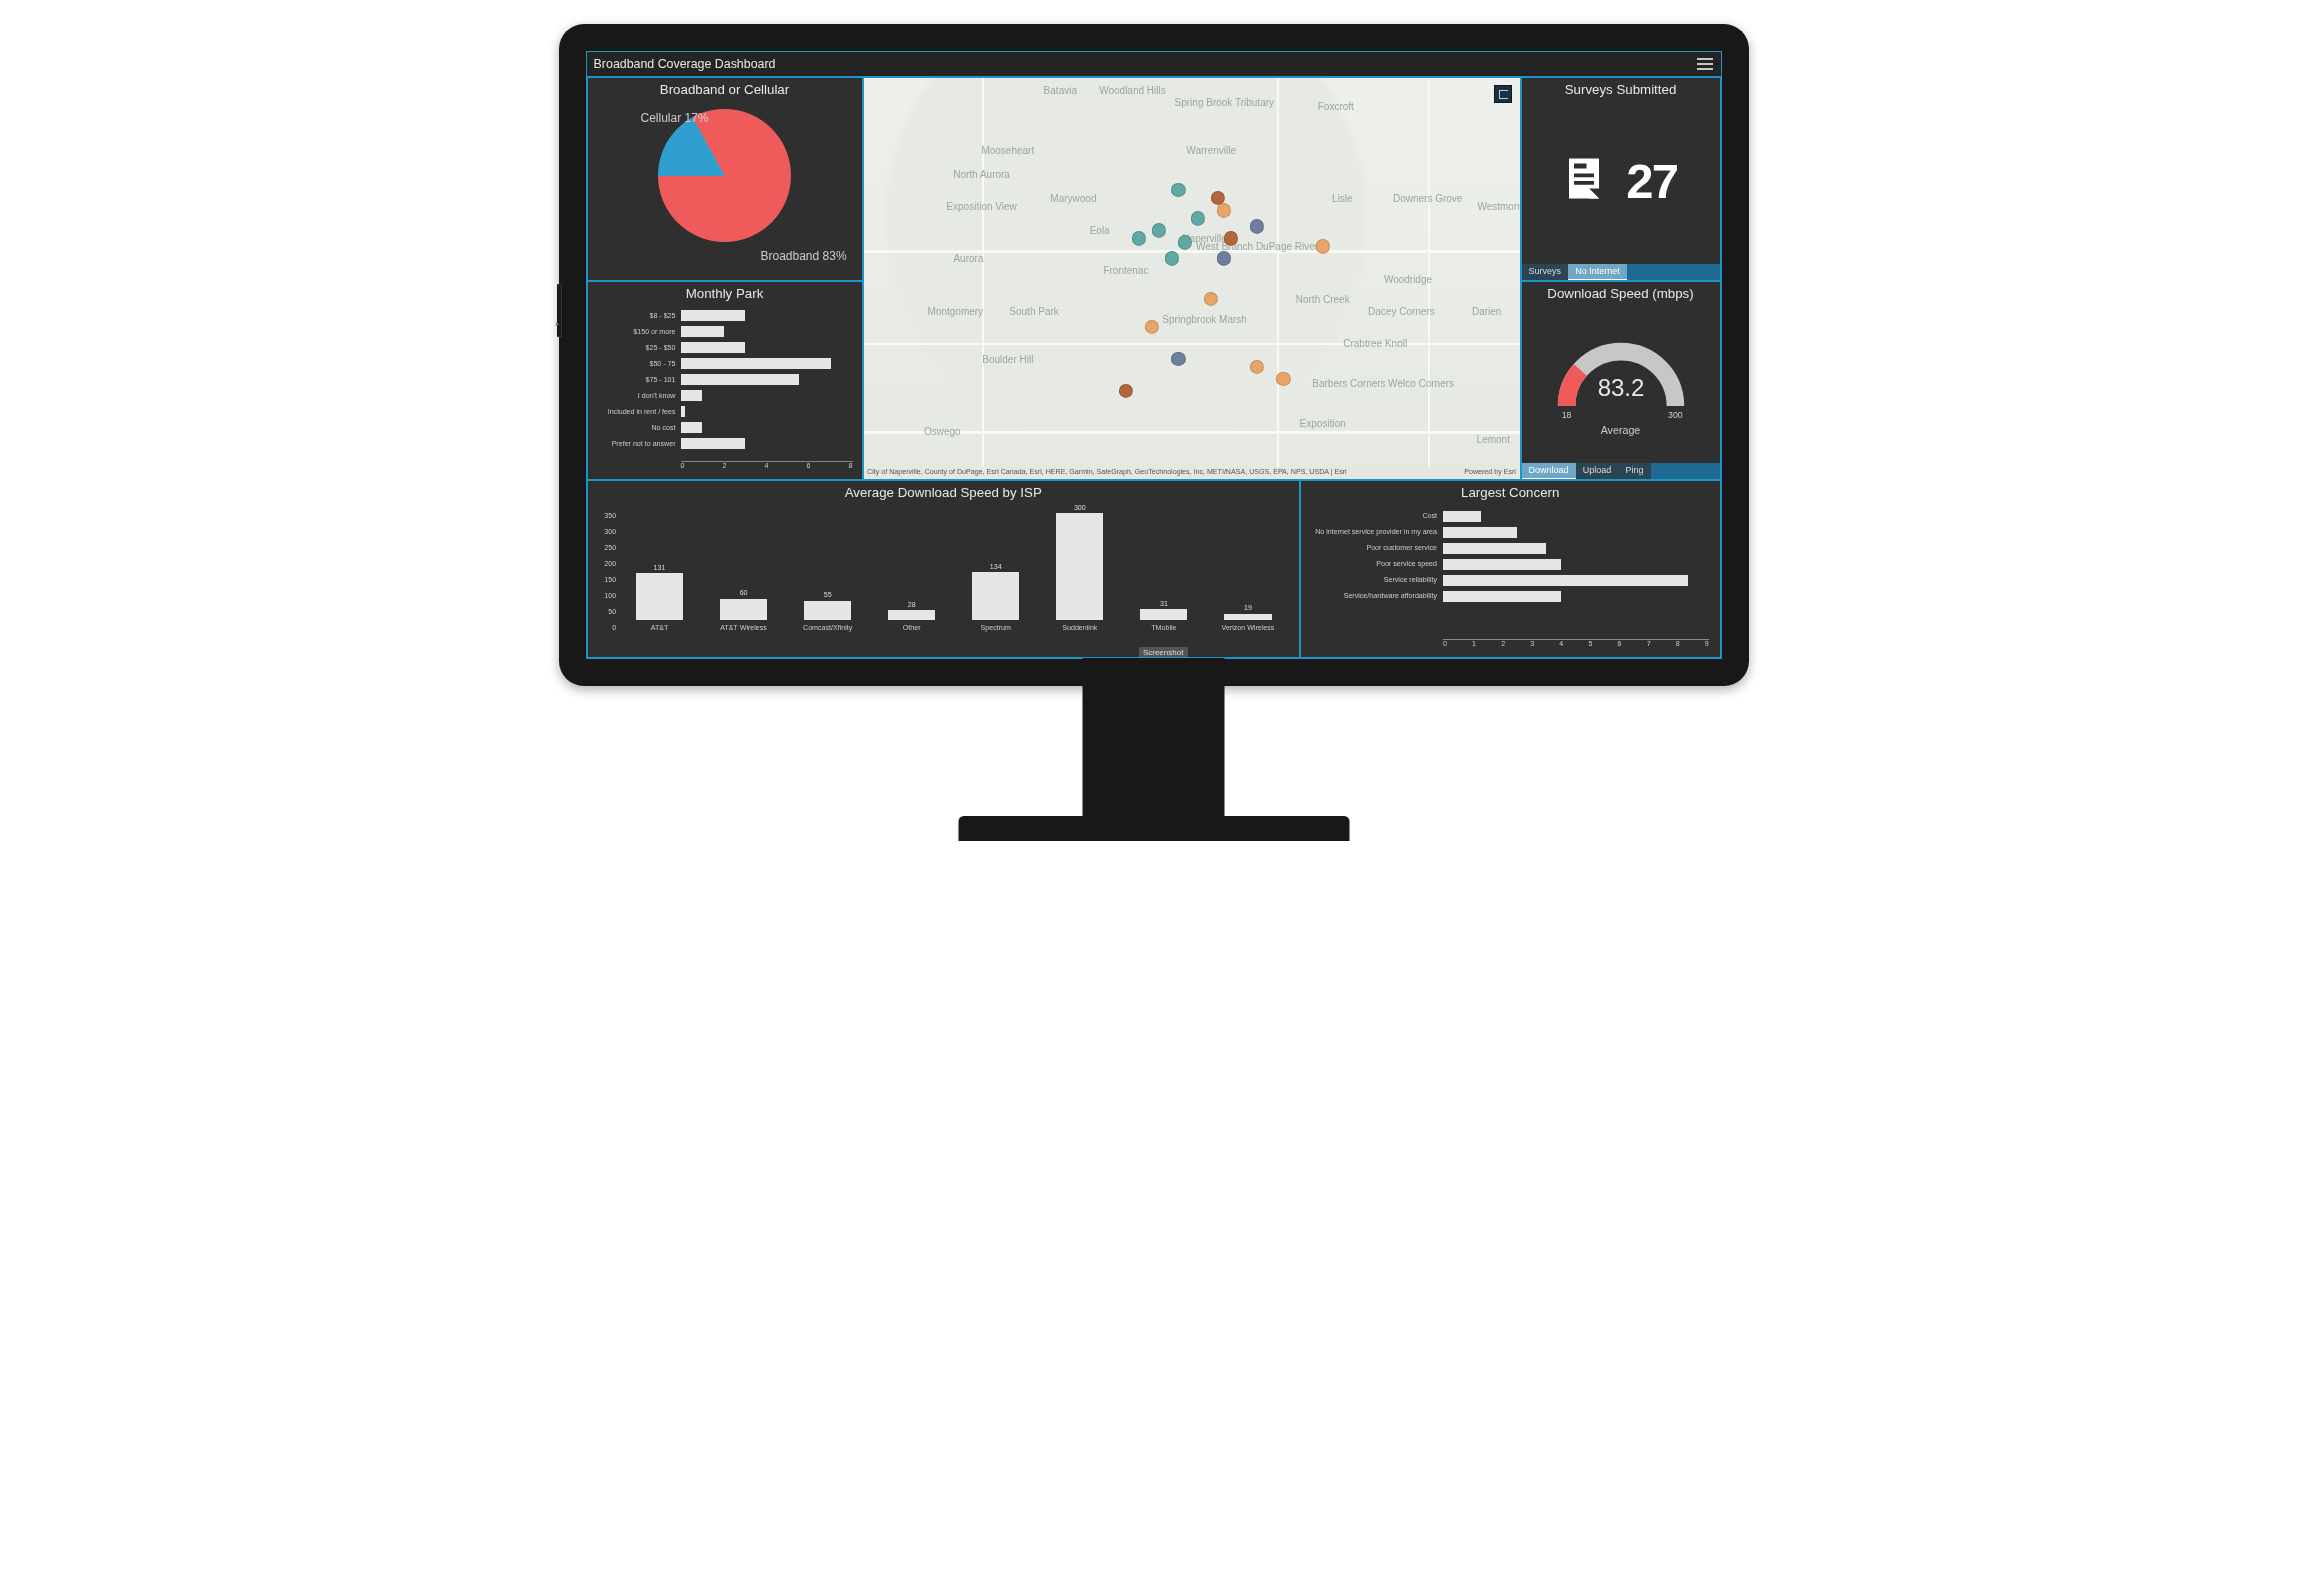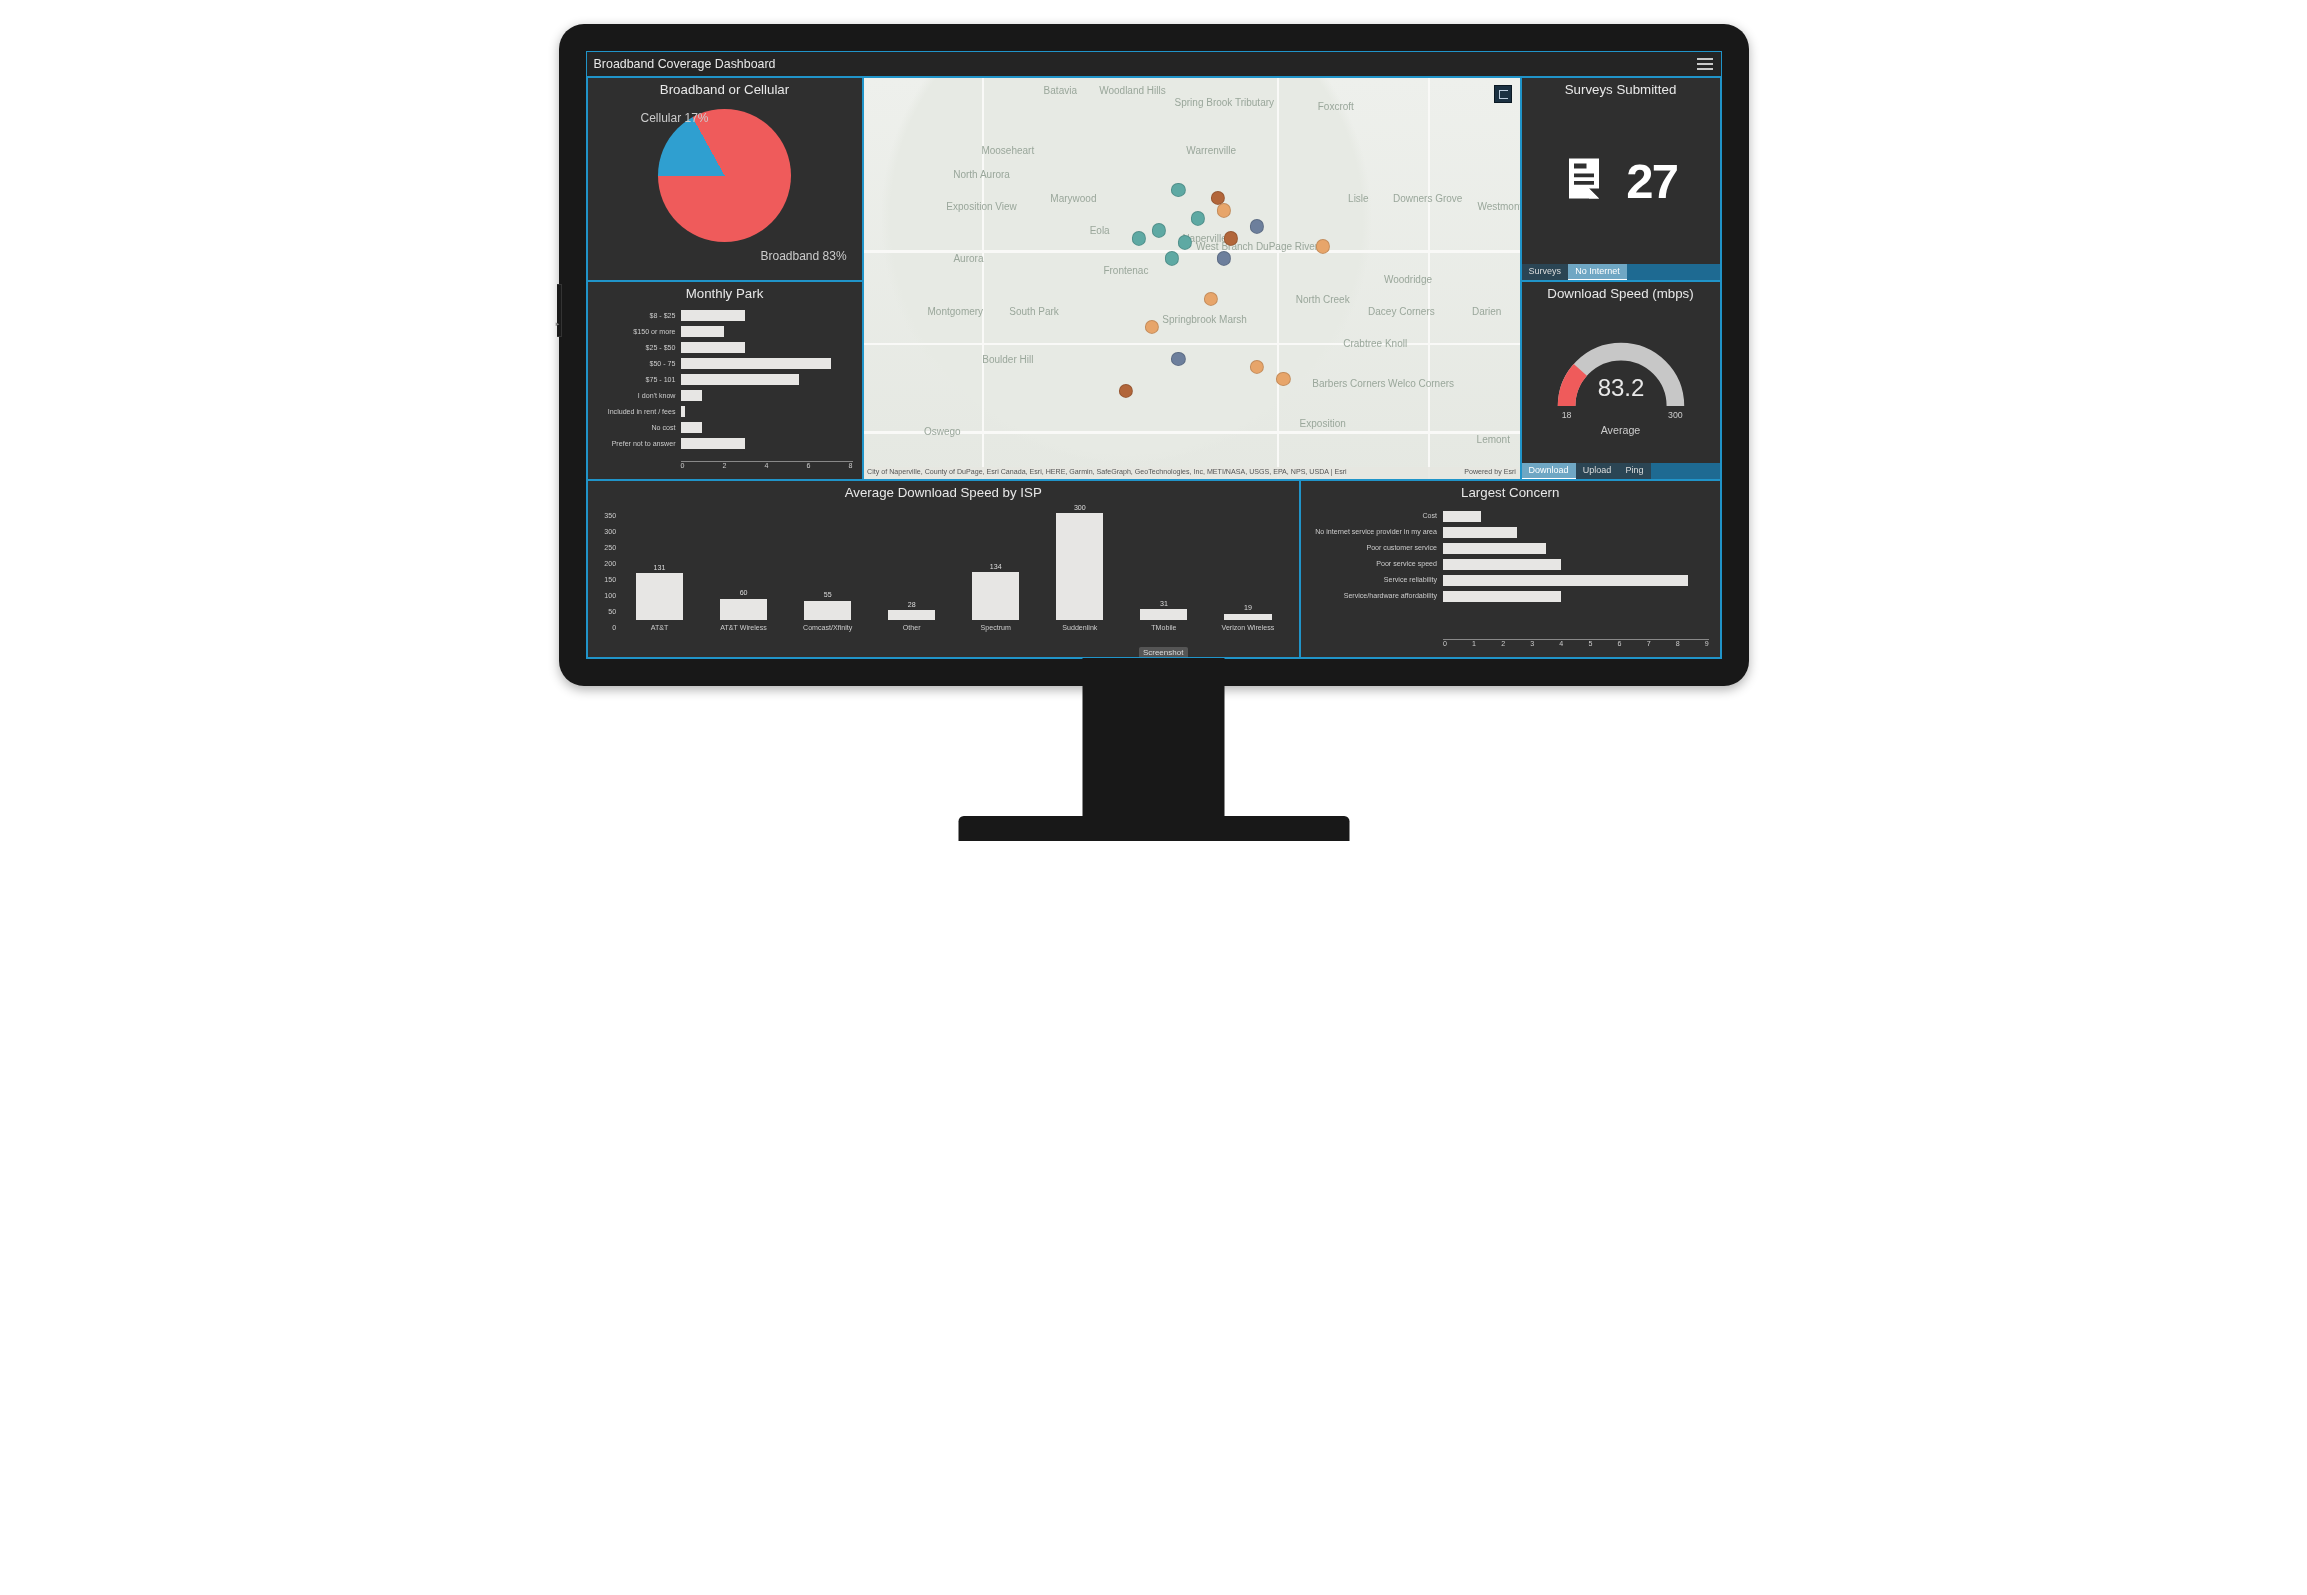--- a/index.html
+++ b/index.html
@@ -229,21 +229,21 @@
                   </div>
                 <span class="loc" style="left: 30%; top: 3%;">Batavia</span>
                     <span class="loc" style="left: 41%; top: 3%;">Woodland Hills</span>
                     <span class="loc" style="left: 55%; top: 6%;">Spring Brook Tributary</span>
                     <span class="loc" style="left: 72%; top: 7%;">Foxcroft</span>
                     <span class="loc" style="left: 22%; top: 18%;">Mooseheart</span>
                     <span class="loc" style="left: 18%; top: 24%;">North Aurora</span>
                     <span class="loc" style="left: 53%; top: 18%;">Warrenville</span>
                     <span class="loc" style="left: 18%; top: 32%;">Exposition View</span>
                     <span class="loc" style="left: 32%; top: 30%;">Marywood</span>
-                    <span class="loc" style="left: 73%; top: 30%; margin-left: 16px;">Lisle</span>
+                    <span class="loc" style="left: 73%; top: 30%;">Lisle</span>
                     <span class="loc" style="left: 86%; top: 30%;">Downers Grove</span>
                     <span class="loc" style="left: 97%; top: 32%;">Westmont</span>
                     <span class="loc" style="left: 36%; top: 38%;">Eola</span>
                     <span class="loc" style="left: 52%; top: 40%;">Naperville</span>
                     <span class="loc" style="left: 60%; top: 42%;">West Branch DuPage River</span>
                     <span class="loc" style="left: 16%; top: 45%;">Aurora</span>
                     <span class="loc" style="left: 40%; top: 48%;">Frontenac</span>
                     <span class="loc" style="left: 83%; top: 50%;">Woodridge</span>
                     <span class="loc" style="left: 14%; top: 58%;">Montgomery</span>
                     <span class="loc" style="left: 26%; top: 58%;">South Park</span>

